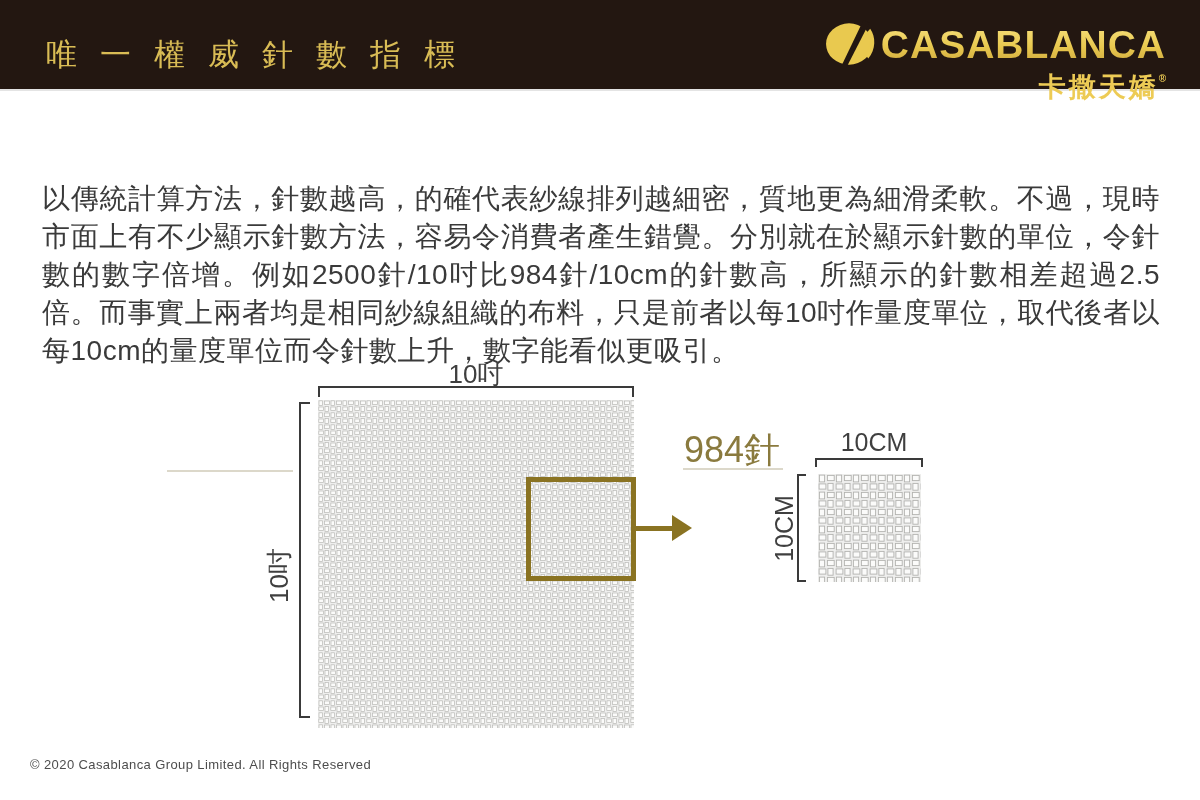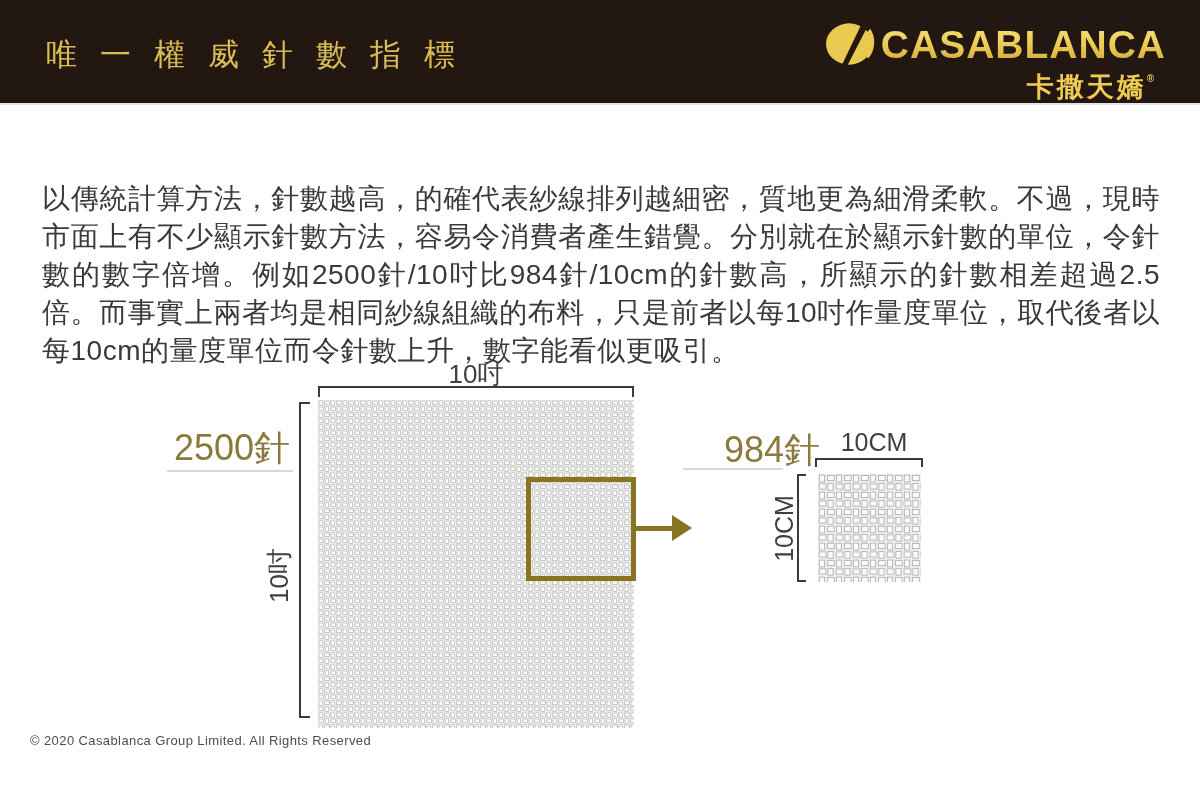--- a/index.html
+++ b/index.html
@@ -10,21 +10,21 @@
     position: relative;
     width: 1200px; height: 800px;
     margin: 0 auto;
     background: #ffffff;
     overflow: hidden;
   }
 
   
   .header {
     position: absolute; left: 0; top: 0;
-    width: 1200px; height: 105px;
+    width: 1200px; height: 91px;
     background: #231711;
     border-bottom: 2px solid #e4e4e4;
   }
   .header-title {
     position: absolute; left: 46px; top: 34px;
     font-size: 31px; font-weight: 500;
     letter-spacing: 23px;
     color: #D9BC55;
     white-space: nowrap;
   }
@@ -38,21 +38,21 @@
   .brand-icon { margin-right: 4px; margin-top: 4px; }
   .brand-name {
     font-size: 39px; font-weight: 600; letter-spacing: 1px;
     color: #EDCB55;
     background: linear-gradient(180deg, #F6DF7C 0%, #E9C94F 55%, #CFA93E 100%);
     -webkit-background-clip: text; background-clip: text;
     -webkit-text-fill-color: transparent;
     line-height: 1;
   }
   .brand-chinese {
-    margin-top: 1px; margin-right: 12px;
+    margin-top: 1px; margin-right: 0;
     font-size: 27px; font-weight: 700; letter-spacing: 3px;
     color: #EDCB55; line-height: 1.1; text-align: right;
   }
   .brand-chinese sup { font-size: 10px; letter-spacing: 0; vertical-align: top; }
 
   
   .heading {
     position: absolute; left: 44px; top: 124px;
     font-size: 29px; font-weight: 700;
     color: #8A7A3C;
@@ -114,21 +114,21 @@
   .arrow-head {
     position: absolute; left: 672px; top: 515px;
     width: 0; height: 0;
     border-left: 20px solid #8A7322;
     border-top: 13.5px solid transparent;
     border-bottom: 13.5px solid transparent;
   }
 
   
   .footer {
-    position: absolute; left: 30px; top: 733px;
+    position: absolute; left: 30px; top: 757px;
     font-size: 13px; color: #4D4D4D; letter-spacing: 0.4px;
   }
 </style>
 </head>
 <body>
 
 <div class="page">
 
   <div class="header">
     <div class="header-title">唯一權威針數指標</div>
@@ -164,28 +164,27 @@
           <rect x="0.8" y="7" width="4.8" height="3.6" fill="#fbfbfa" stroke="#b9b9b6" stroke-width="0.7"></rect>
           <rect x="7" y="6.6" width="3.6" height="4.8" fill="#fbfbfa" stroke="#b9b9b6" stroke-width="0.7"></rect>
         </pattern>
       </defs>
       <rect width="316" height="328" fill="url(#weaveL)"></rect>
     </svg>
 
     <div class="bracket-v" style="left:299px; top:402px; height:316px;"></div>
     <div class="dim-label rot" style="left:247px; top:558px; width:64px;">10吋</div>
 
-    <div class="count-label" style="left:174px; top:424px;">2500針</div>
     <div class="count-underline" style="left:167px; top:470px; width:126px;"></div>
 
     <div class="gold-square"></div>
     <div class="arrow-line"></div>
     <div class="arrow-head"></div>
 
-    <div class="count-label" style="left:724px; top:426px;">984針</div>
+    <div class="count-label" style="left:684px; top:426px;">984針</div>
     <div class="count-underline" style="left:683px; top:468px; width:100px;"></div>
 
     <div class="dim-label" style="left:834px; top:428px; width:80px; font-size:25px;">10CM</div>
     <div class="bracket-h" style="left:815px; top:458px; width:108px; height:9px;"></div>
 
     <svg class="fabric" style="left:818px; top:474px;" width="103" height="108">
       <defs>
         <pattern id="weaveS" width="17" height="17" patternUnits="userSpaceOnUse">
           <rect width="17" height="17" fill="#efefee"></rect>
           <rect x="1.4" y="1.1" width="5.2" height="6.8" fill="#fbfbfa" stroke="#b3b3b0" stroke-width="0.9"></rect>

